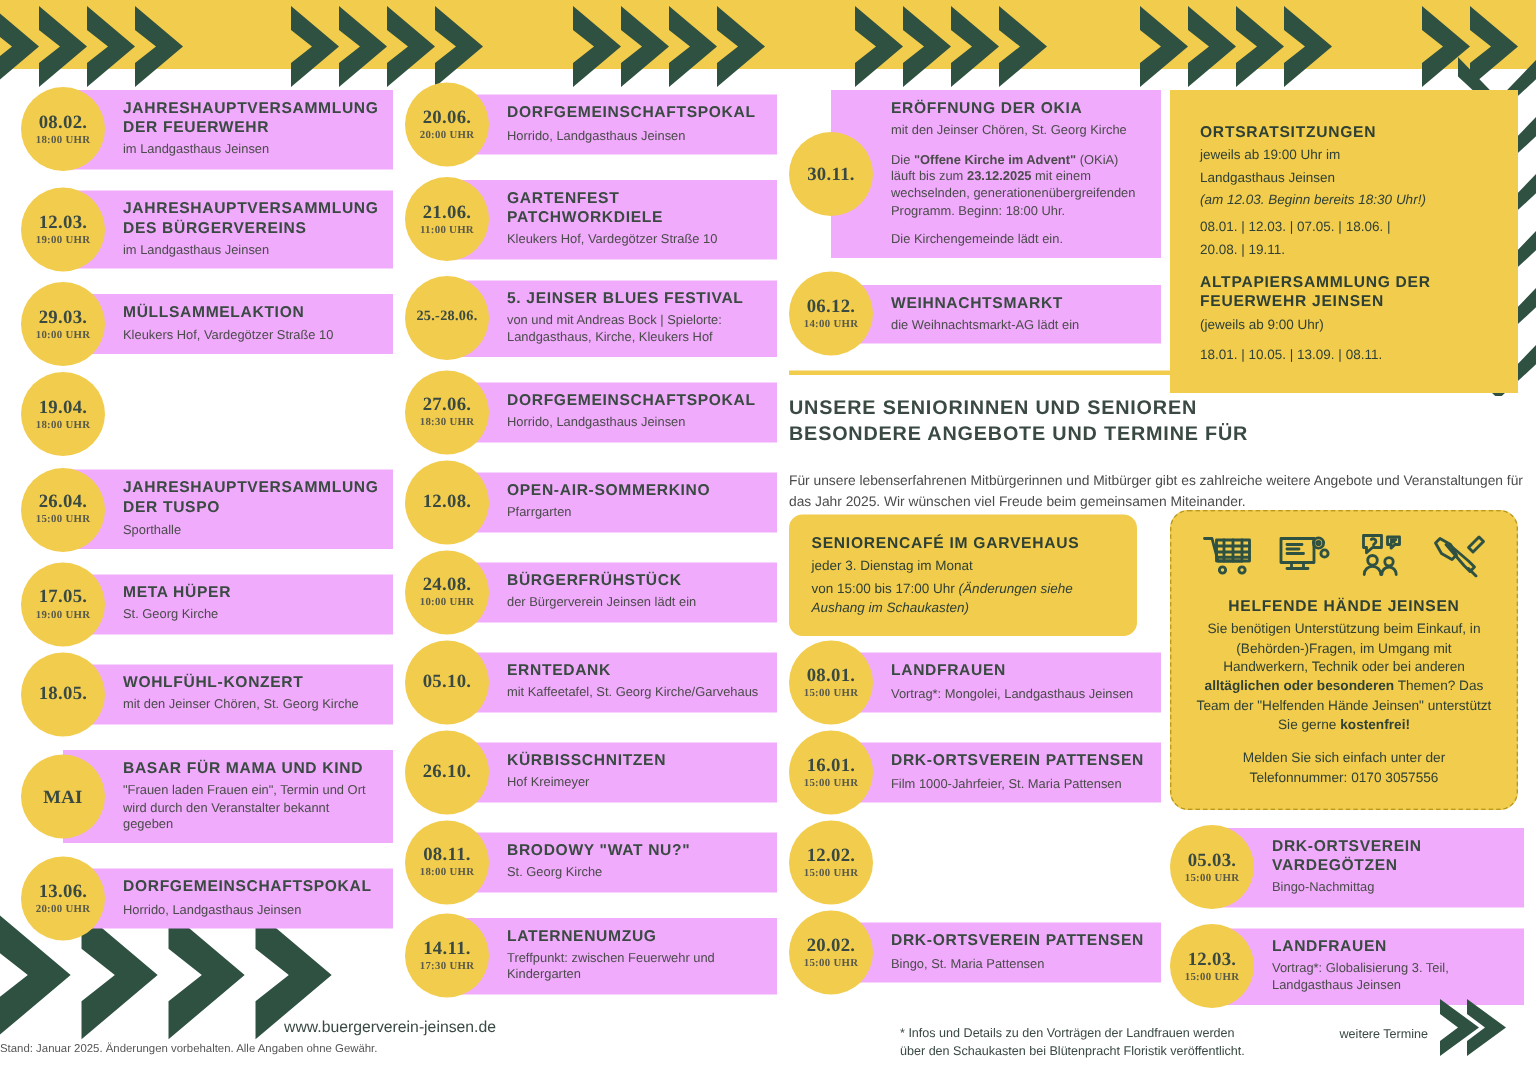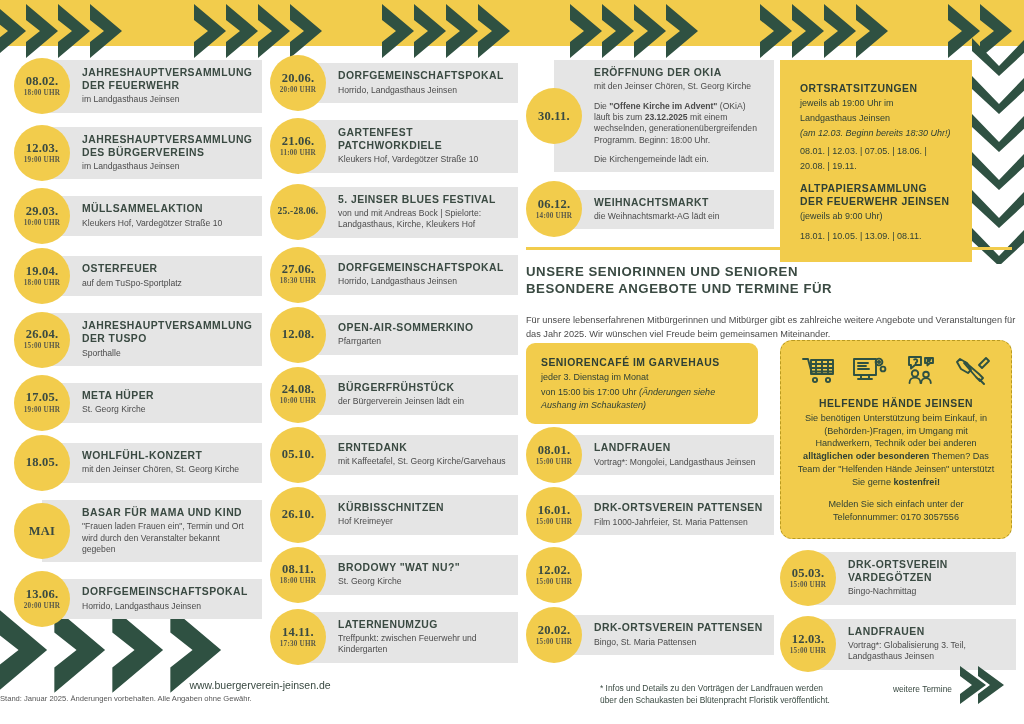--- a/index.html
+++ b/index.html
@@ -19,40 +19,40 @@
   .arrow-more{position:absolute;right:12px;bottom:18px;width:54px;height:42px;}
 
   
   .col{position:absolute;top:60px;}
   .col-left{left:14px;width:248px;}
   .col-mid{left:270px;width:248px;}
   .col-right{left:526px;width:248px;}
 
   
   .evt{position:relative;margin-bottom:14px;min-height:46px;display:flex;align-items:center;}
-  .evt .bar{background:#e5e5e5;margin-left:28px;padding:7px 10px 7px 40px;min-height:32px;
+  .evt .bar{background:#f0abfc;margin-left:28px;padding:7px 10px 7px 40px;min-height:32px;
             display:flex;flex-direction:column;justify-content:center;width:100%;box-sizing:border-box;}
   .disc{position:absolute;left:0;top:50%;transform:translateY(-50%);
         width:56px;height:56px;border-radius:50%;background:#F2CC4C;
         display:flex;flex-direction:column;align-items:center;justify-content:center;
         z-index:2;box-sizing:border-box;}
   .disc .d-date{font-family:"Liberation Serif",serif;font-size:12.5px;font-weight:700;color:#3a4a42;line-height:1.05;letter-spacing:.2px;}
   .disc .d-date.small{font-size:9.5px;}
   .disc .d-time{font-family:"Liberation Serif",serif;font-size:7.2px;font-weight:700;color:#5a5a4a;line-height:1.2;margin-top:1px;letter-spacing:.2px;}
   .evt .ttl{font-size:10.4px;font-weight:700;letter-spacing:.45px;color:#3a4a42;line-height:1.24;text-transform:uppercase;}
   .evt .sub{font-size:8.6px;color:#4b4b4b;line-height:1.32;margin-top:1.5px;}
 
   
   .ybox{position:absolute;background:#F2CC4C;box-sizing:border-box;}
   .ybox .h{font-size:10.4px;font-weight:700;letter-spacing:.5px;line-height:1.25;color:#2f4035;text-transform:uppercase;}
   .ybox .t{font-size:9px;line-height:1.42;color:#2f4035;margin-top:2px;}
   .ybox .t.it{font-style:italic;}
   .ybox .sp{height:9px;}
 
-  .box-orts{left:780px;top:60px;width:192px;padding:22px 20px 20px 20px;}
+  .box-orts{left:780px;top:60px;width:232px;padding:22px 20px 20px 20px;}
   .divider{position:absolute;left:526px;top:247px;width:486px;height:3px;background:#F2CC4C;}
 
   .senior-head{position:absolute;left:526px;top:263px;width:490px;}
   .senior-head .sh{font-size:13.2px;font-weight:700;letter-spacing:.55px;line-height:1.3;color:#3a4a42;text-transform:uppercase;}
   .senior-head .sp2{font-size:9.2px;line-height:1.5;color:#4b4b4b;margin-top:17px;}
 
   .box-cafe{left:526px;top:343px;width:232px;padding:13px 15px;border-radius:9px;}
   .box-help{left:780px;top:340px;width:232px;padding:12px 14px 14px;border-radius:12px;
             border:1.5px dashed #b99a1f;text-align:center;}
   .box-help .h{text-align:center;margin-top:4px;}
@@ -250,24 +250,20 @@
       </div>
       <div class="bar">
         <div class="ttl">MÜLLSAMMELAKTION</div>
         <div class="sub">Kleukers Hof, Vardegötzer Straße 10</div>
       </div>
     </div>
     <div class="evt">
       <div class="disc">
         <div class="d-date">19.04.</div>
         <div class="d-time">18:00 UHR</div>
-      </div>
-      <div class="bar">
-        <div class="ttl">OSTERFEUER</div>
-        <div class="sub">auf dem TuSpo-Sportplatz</div>
       </div>
     </div>
     <div class="evt">
       <div class="disc">
         <div class="d-date">26.04.</div>
         <div class="d-time">15:00 UHR</div>
       </div>
       <div class="bar">
         <div class="ttl">JAHRESHAUPTVERSAMMLUNG DER TUSPO</div>
         <div class="sub">Sporthalle</div>

